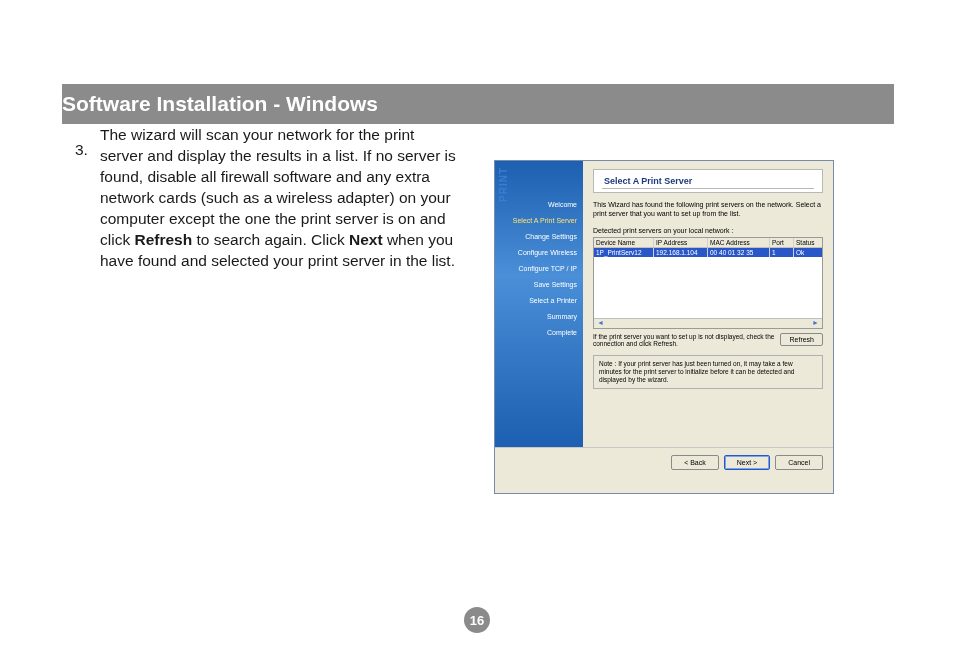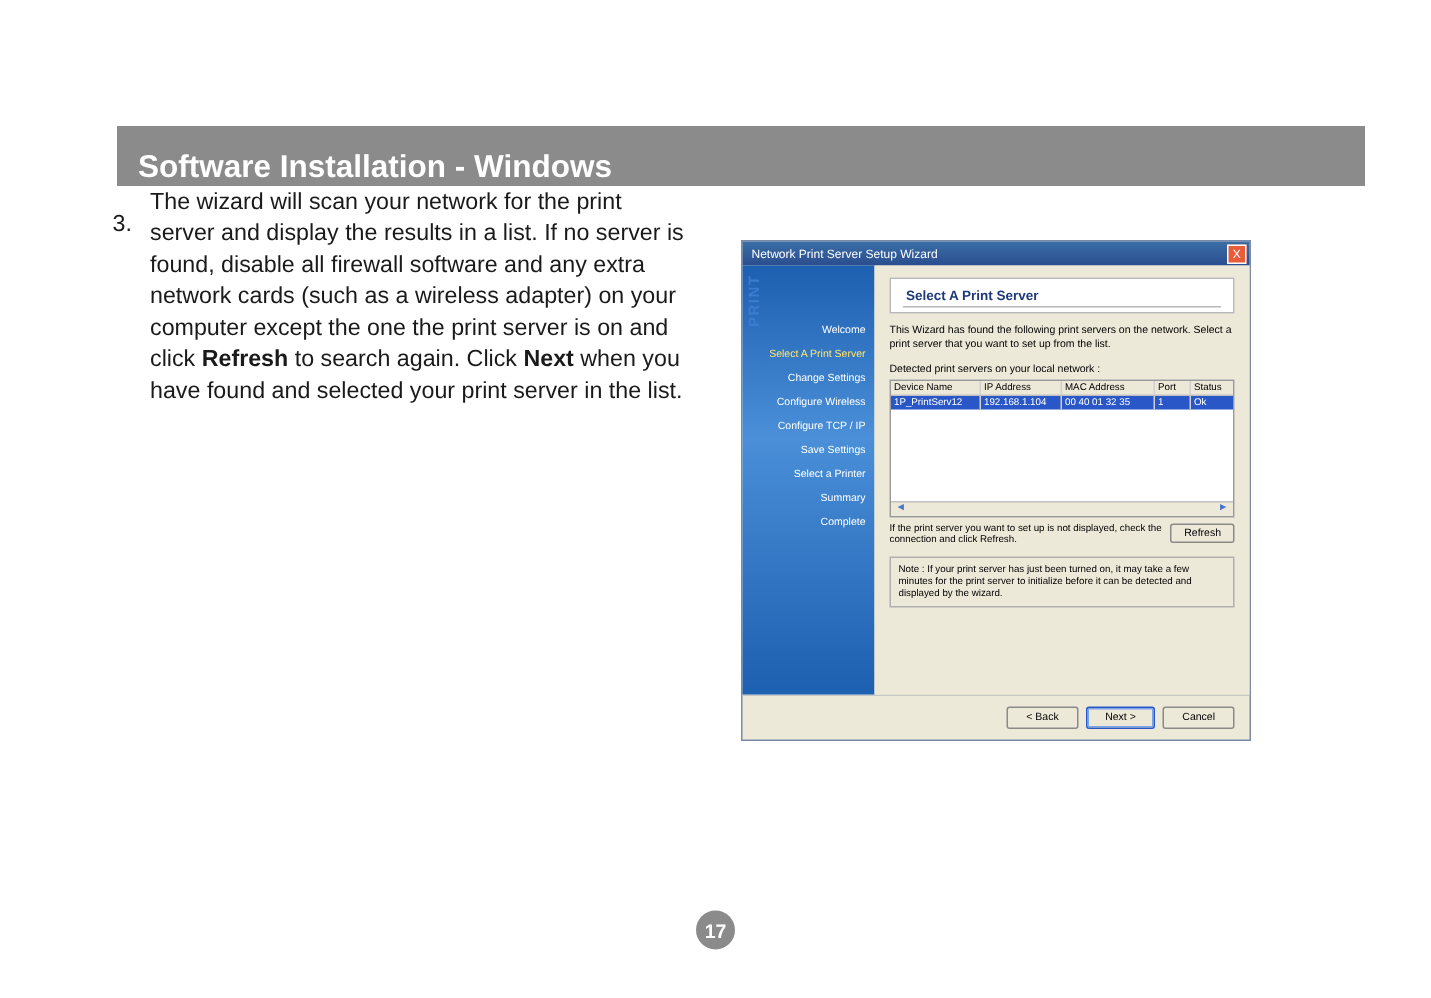--- a/index.html
+++ b/index.html
@@ -7,27 +7,26 @@
     width: 954px;
     height: 665px;
     background: #fff;
     font-family: Arial, Helvetica, sans-serif;
     position: relative;
     overflow: hidden;
   }
   .header-bar {
     position: absolute;
     top: 84px;
-    left: 78px;
+    left: 62px;
     width: 832px;
     height: 40px;
     background: #8b8b8b;
     display: flex;
-    align-items: flex-end;
-    padding-left: 14px;
+    align-items: center;
   }
   .header-bar h1 {
     color: #fff;
     font-size: 21px;
     font-weight: bold;
   }
   .step-number {
     position: absolute;
     top: 141px;
     left: 75px;
@@ -180,24 +179,20 @@
 <div class="header-bar">
   <h1>Software Installation - Windows</h1>
 </div>
 
 <div class="step-number">3.</div>
 <div class="step-text">
   <span>The wizard will scan your network for the print server and display the results in a list.  If no server is found, disable all firewall software and any extra network cards (such as a wireless adapter) on your computer except the one the print server is on and click </span><b>Refresh</b><span> to search again.  Click </span><b>Next</b><span> when you have found and selected your print server in the list.</span>
 </div>
 
 <div class="wizard">
-  <div class="wiz-titlebar">
-    <span>Network Print Server Setup Wizard</span>
-    <div class="wiz-close">X</div>
-  </div>
   <div class="wiz-body">
     <div class="wiz-sidebar">
       <div class="sidebar-brand">PRINT</div>
       <div class="nav-item">Welcome</div>
       <div class="nav-item active">Select A Print Server</div>
       <div class="nav-item">Change Settings</div>
       <div class="nav-item">Configure Wireless</div>
       <div class="nav-item">Configure TCP / IP</div>
       <div class="nav-item">Save Settings</div>
       <div class="nav-item">Select a Printer</div>
@@ -235,13 +230,13 @@
       <div class="wiz-note-box">Note : If your print server has just been turned on, it may take a few minutes for the print server to initialize before it can be detected and displayed by the wizard.</div>
     </div>
   </div>
   <div class="wiz-footer">
     <button class="wiz-btn">&lt; Back</button>
     <button class="wiz-btn primary">Next &gt;</button>
     <button class="wiz-btn">Cancel</button>
   </div>
 </div>
 
-<div class="page-num">17</div>
+<div class="page-num">16</div>
 
 </body></html>

